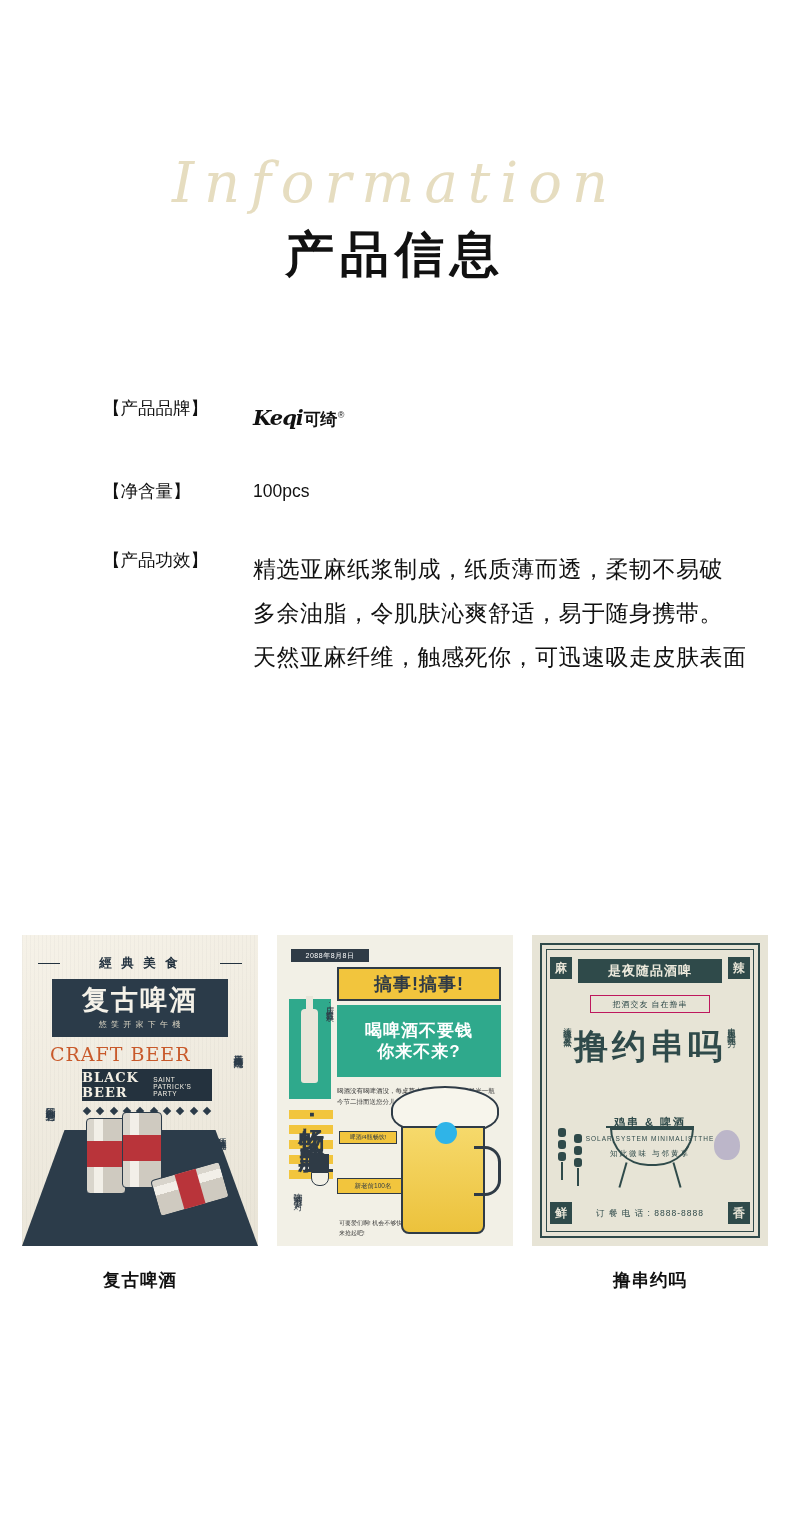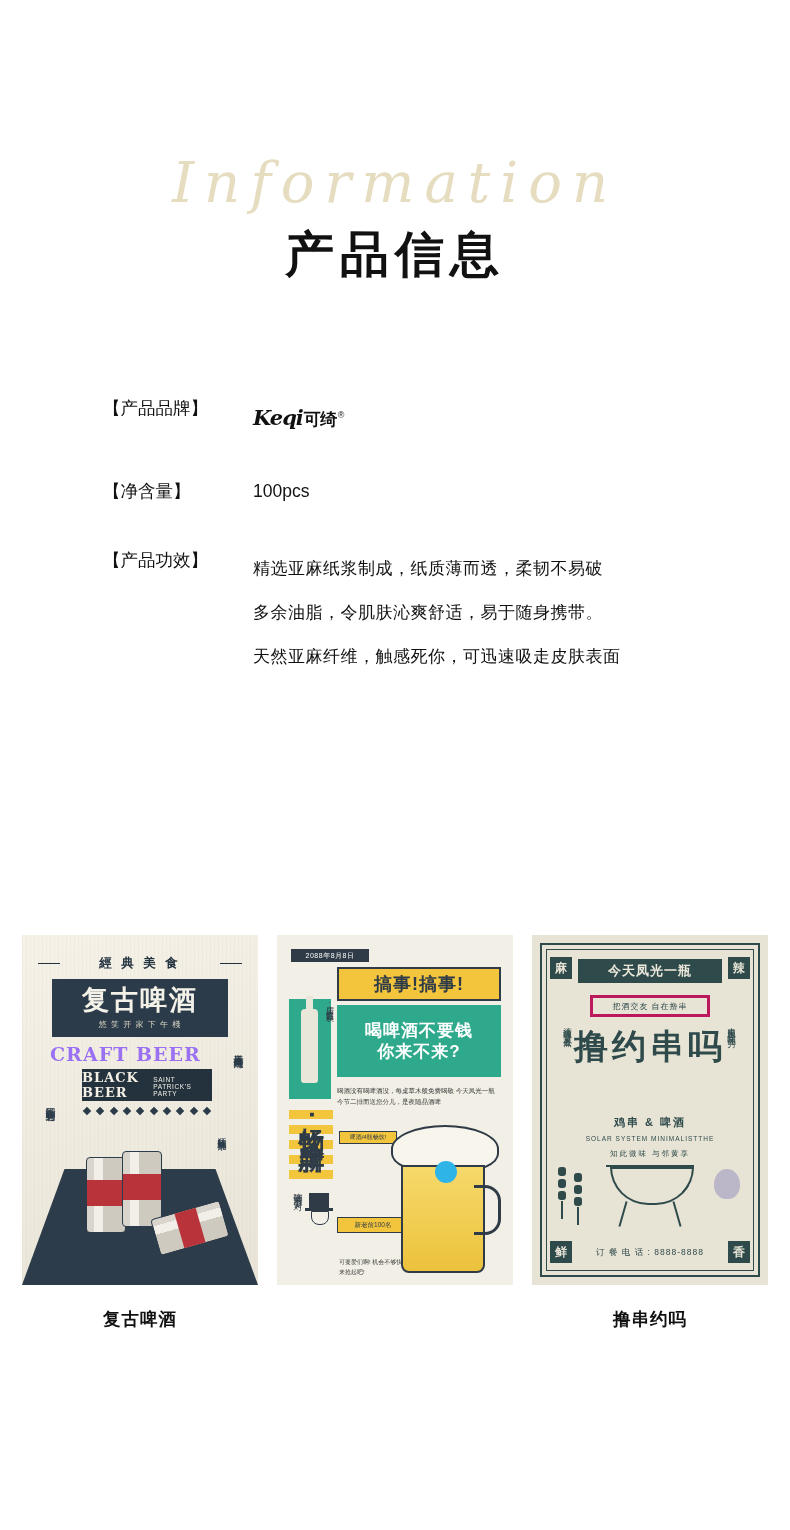--- a/index.html
+++ b/index.html
@@ -74,21 +74,21 @@
     font-size: 17.5px;
     color: #111;
     line-height: 26px;
     padding-left: 10px;
   }
   .spec-row.effect {
     margin-bottom: 0;
   }
   .spec-row.effect .spec-value {
     line-height: 44px;
-    font-size: 17px;
+    font-size: 23px;
     letter-spacing: 0.5px;
   }
   .spec-value .line { display: block; }
 
   
   .brand {
     display: inline-flex;
     align-items: baseline;
     font-size: 21px;
     letter-spacing: -0.5px;
@@ -122,21 +122,21 @@
     width: 790px;
     display: flex;
     justify-content: center;
     gap: 19px;
   }
   .poster-cell {
     width: 236px;
   }
   .poster {
     width: 236px;
-    height: 350px;
+    height: 311px;
     position: relative;
     overflow: hidden;
     background: #efece4;
   }
   .poster-caption {
     margin-top: 22px;
     text-align: center;
     font-size: 17.5px;
     font-weight: bold;
     letter-spacing: 1px;
@@ -167,22 +167,22 @@
     display: flex; flex-direction: column; align-items: center; justify-content: center;
   }
   .p1 .navbox .big {
     color: #f4f1e8; font-size: 27px; font-weight: bold; letter-spacing: 2px; line-height: 1;
   }
   .p1 .navbox .sml {
     color: #dcd6c4; font-size: 8px; letter-spacing: 1px; margin-top: 5px;
   }
   .p1 .craft {
     position: absolute; top: 108px; left: 28px;
-    font-family: "DejaVu Serif", serif; font-weight: bold; font-size: 19px;
-    letter-spacing: 1px; color: #8b5cf6; opacity: .85;
+    font-family: "DejaVu Serif", serif; font-weight: normal; font-size: 19px;
+    letter-spacing: 1px; color: #c2410c; opacity: .85;
   }
   .p1 .blackbar {
     position: absolute; top: 134px; left: 60px; width: 130px; height: 32px;
     background: #24323e; color: #f3efe4;
     display: flex; flex-direction: row; align-items: center; justify-content: center;
   }
   .p1 .blackbar .b1 { font-family: "DejaVu Serif", serif; font-weight: bold; font-size: 13px; letter-spacing: 1px; }
   .p1 .blackbar .b2 { font-size: 6.5px; letter-spacing: .6px; margin-top: 2px; }
   .p1 .diamonds {
     position: absolute; top: 172px; left: 62px; width: 126px; height: 8px;
@@ -355,21 +355,21 @@
   .p3 .cb-bl { bottom: 22px; left: 18px; }
   .p3 .cb-br { bottom: 22px; right: 18px; }
   .p3 .title-bar {
     position: absolute; top: 24px; left: 46px; right: 46px; height: 24px;
     background: #2f4a4a; color: #ece9dc;
     display: flex; align-items: center; justify-content: center;
     font-size: 13px; font-weight: bold; letter-spacing: 1px;
   }
   .p3 .sub-bar {
     position: absolute; top: 60px; left: 58px; right: 58px; height: 16px;
-    border: 3px solid #be185d; color: #2f4a4a;
+    border: 1px solid #be185d; color: #2f4a4a;
     display: flex; align-items: center; justify-content: center;
     font-size: 8px; letter-spacing: 1px;
   }
   .p3 .bigtext {
     position: absolute; top: 92px; left: 0; right: 0; text-align: center;
     font-size: 34px; font-weight: bold; letter-spacing: 4px; color: #2f4a4a; line-height: 1.15;
   }
   .p3 .vleft3, .p3 .vright3 {
     position: absolute; top: 86px; writing-mode: vertical-rl;
     font-size: 8.5px; letter-spacing: 1px; color: #2f4a4a; height: 104px;
@@ -543,21 +543,21 @@
       <div class="frame"></div>
       <div class="frame2"></div>
       <div class="corner c-tl"></div>
       <div class="corner c-tr"></div>
       <div class="corner c-bl"></div>
       <div class="corner c-br"></div>
       <div class="cbox cb-tl">麻</div>
       <div class="cbox cb-tr">辣</div>
       <div class="cbox cb-bl">鲜</div>
       <div class="cbox cb-br">香</div>
-      <div class="title-bar">今天凤光一瓶</div>
+      <div class="title-bar">是夜随品酒啤</div>
       <div class="sub-bar">把酒交友 自在撸串</div>
       <div class="vleft3">清爽滋味 夏夜必点</div>
       <div class="vright3">串串飘香 回味无穷</div>
       <div class="bigtext">撸约串吗</div>
       <div class="midline">鸡串 &amp; 啤酒</div>
       <div class="latinline">SOLAR SYSTEM MINIMALISTTHE</div>
       <div class="cnline">知此微味 与邻黄享</div>
       <div class="skewer">
           <i></i>
           <i></i>

